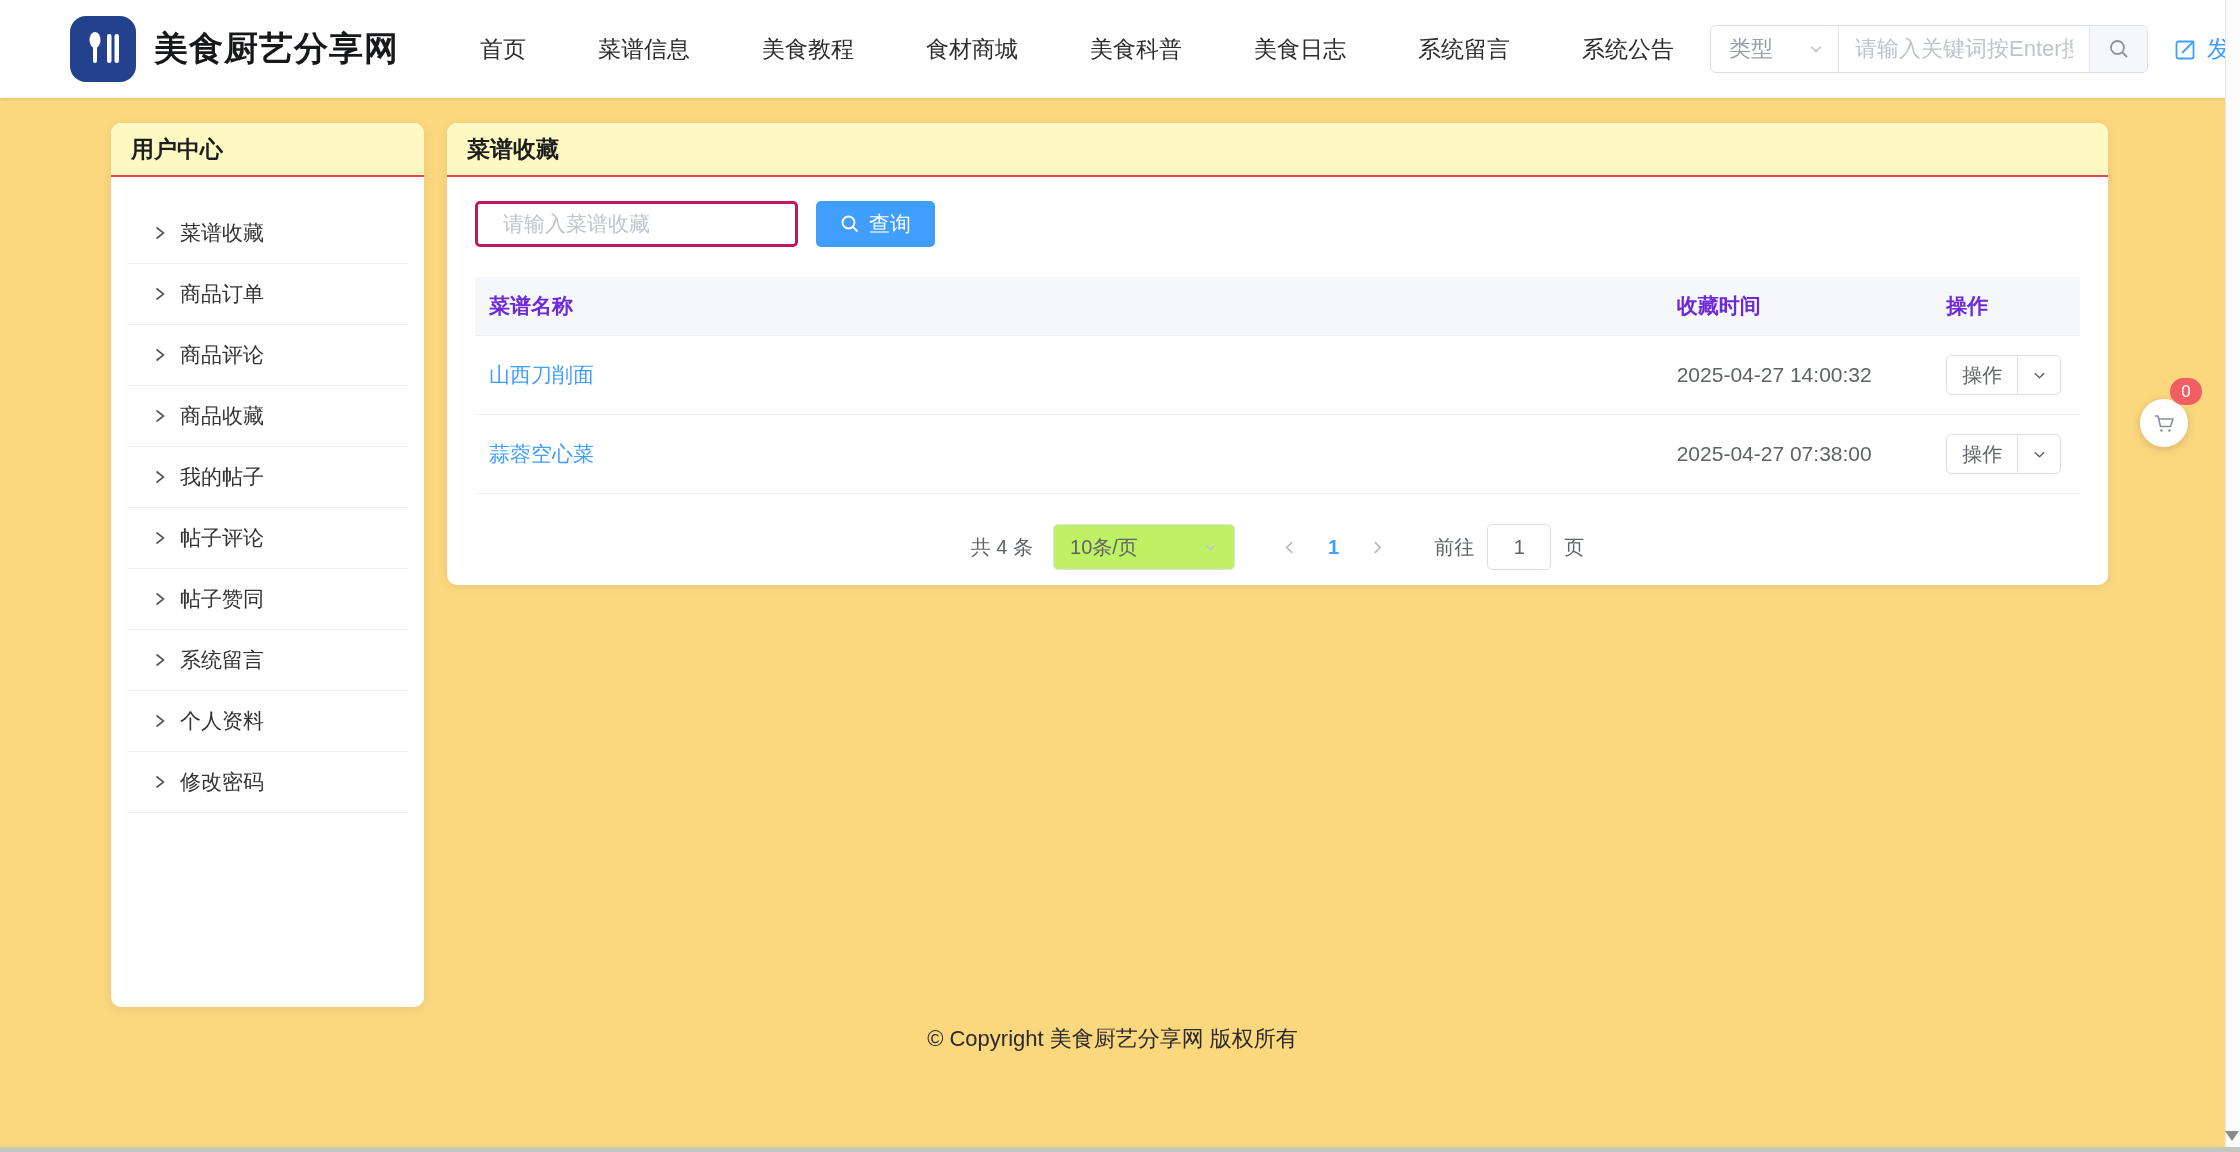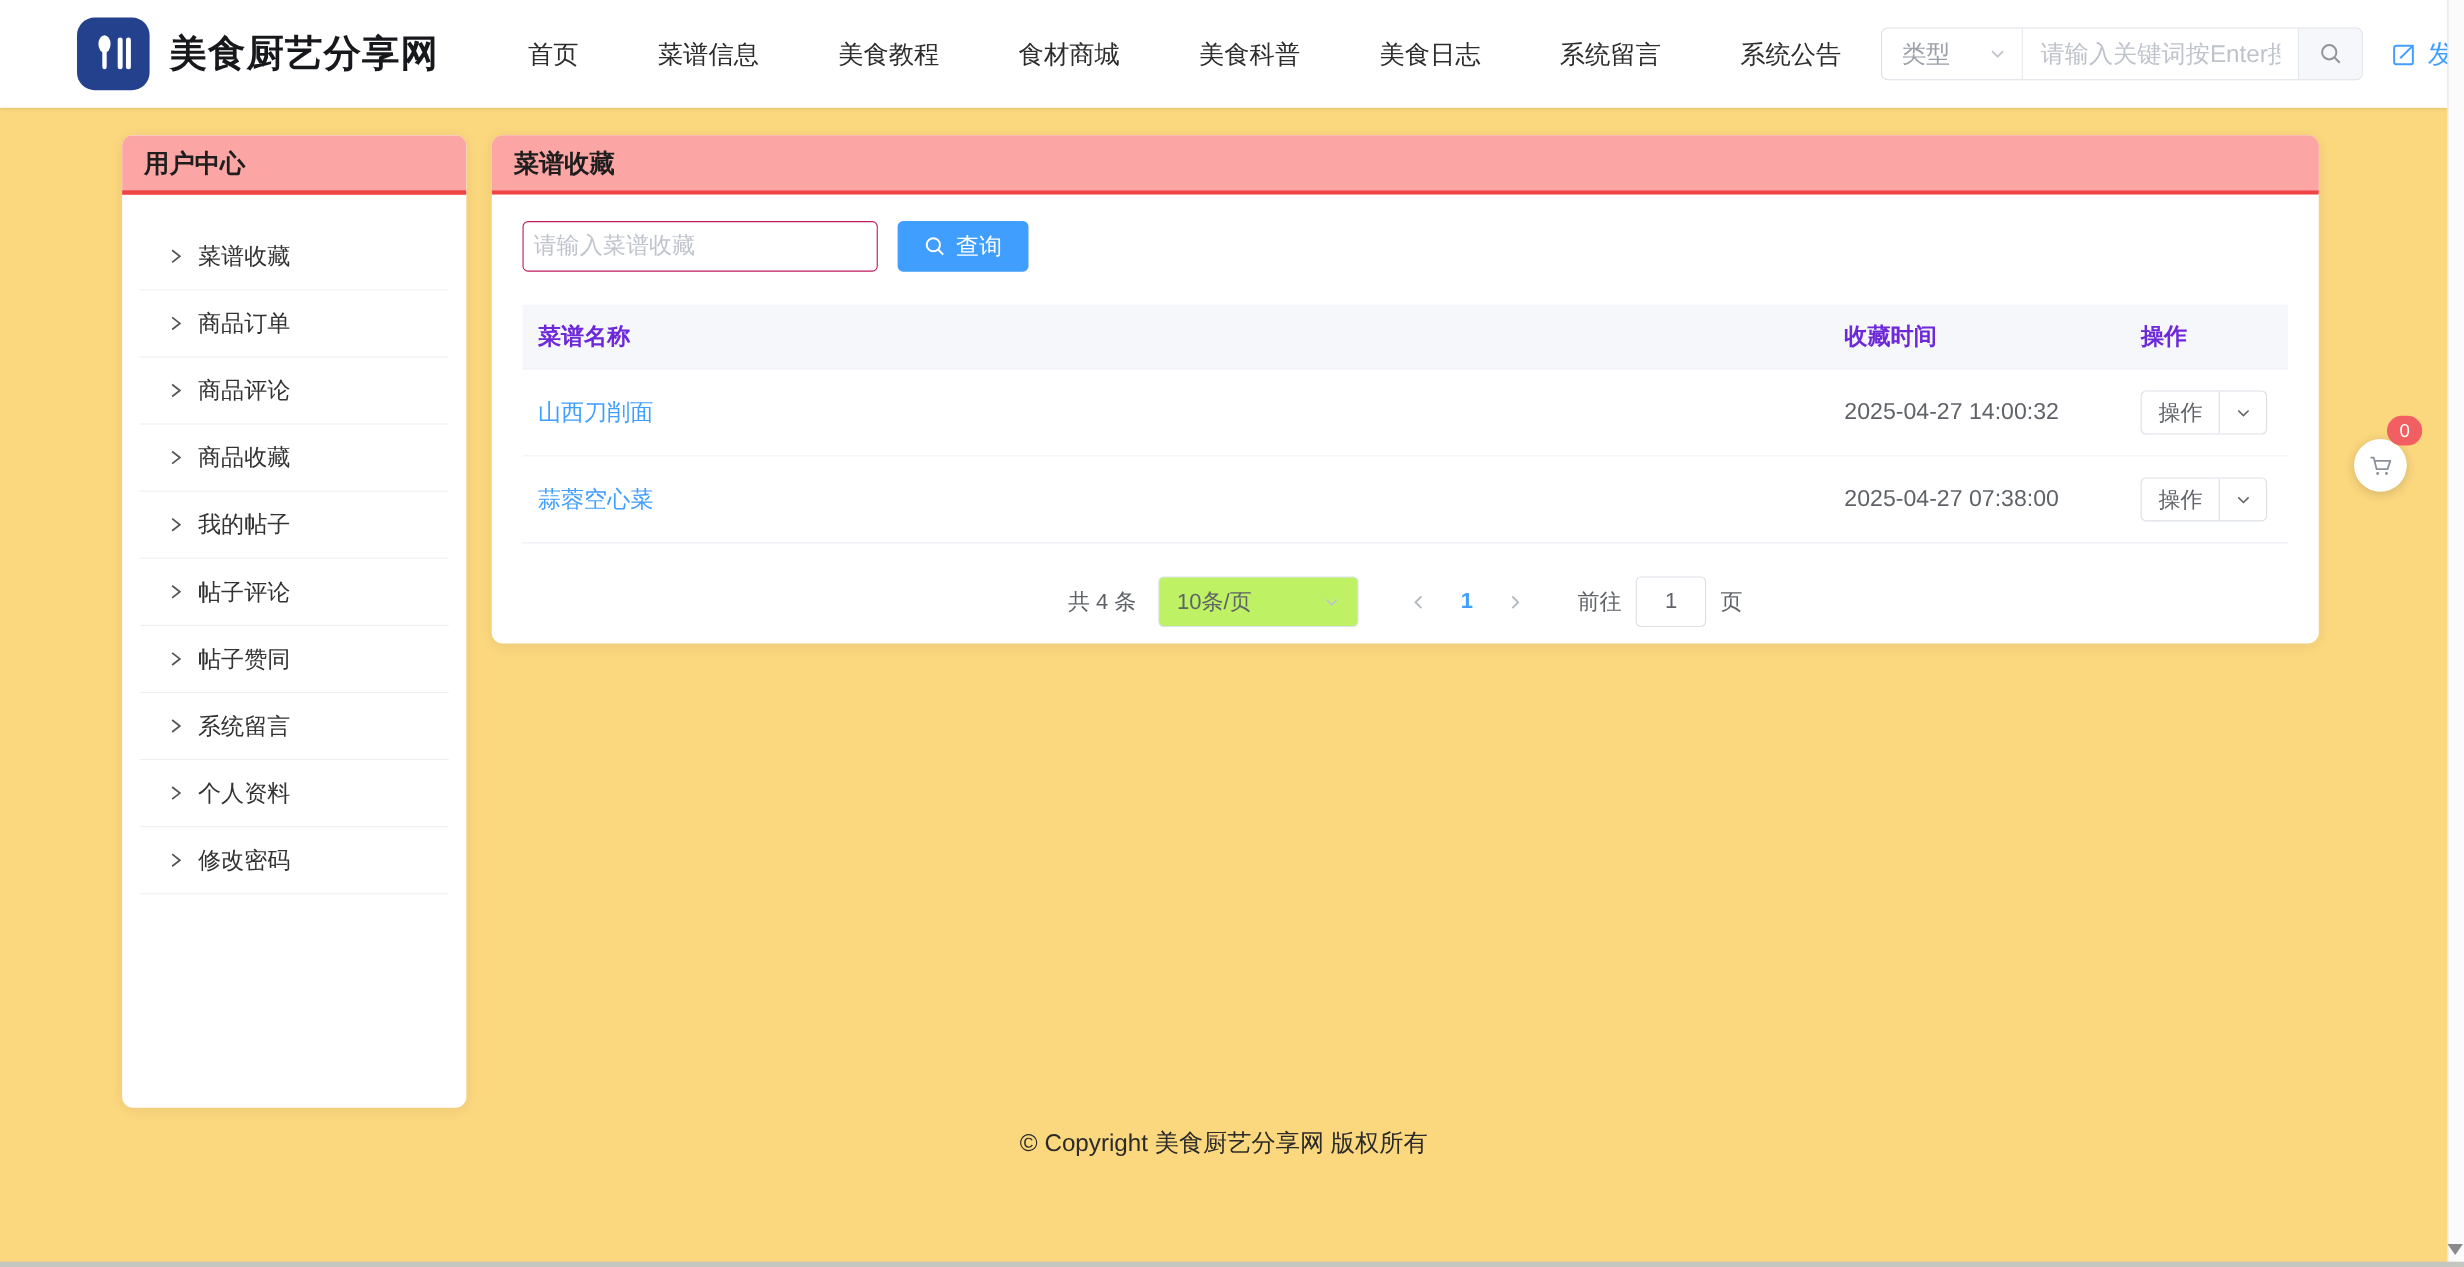--- a/index.html
+++ b/index.html
@@ -23,34 +23,34 @@
     padding:0 14px 0 18px; border-right:1px solid #E4E7ED; color:#9BA0A8; font-size:22px; cursor:pointer; }
   .kw-input { width:250px; border:none; outline:none; padding:0 16px; font-size:22px; color:#333; }
   .kw-input::placeholder { color:#BFC3CB; }
   .search-btn { width:58px; background:#F5F7FA; border-left:1px solid #E4E7ED;
     display:flex; align-items:center; justify-content:center; cursor:pointer; }
   .post-link { display:flex; align-items:center; gap:9px; color:#409EFF; font-size:24px; cursor:pointer; white-space:nowrap; }
 
   
   .sidebar { position:absolute; left:111px; top:123px; width:313px; height:884px; background:#fff;
     border-radius:10px; box-shadow:0 2px 12px rgba(0,0,0,.07); overflow:hidden; }
-  .panel-header { height:54px; background:#fca5a5; border-bottom:4px solid #ef4444;
+  .panel-header { height:54px; background:#fef9c3; border-bottom:2px solid #ef4444;
     display:flex; align-items:center; padding-left:20px; font-size:23px; font-weight:bold; color:#1e1e1e; }
   .sidebar-menu { padding-top:26px; }
   .menu-item { height:61px; display:flex; align-items:center; margin:0 16px; padding-left:26px;
     gap:13px; border-bottom:1px solid #EFEFEF; font-size:21px; color:#333; cursor:pointer; }
 
   
   .main-card { position:absolute; left:447px; top:123px; width:1661px; height:462px; background:#fff;
     border-radius:10px; box-shadow:0 2px 12px rgba(0,0,0,.07); }
   .main-card .panel-header { border-radius:10px 10px 0 0; }
   .main-body { padding:24px 28px 0; }
   .search-row { display:flex; align-items:center; }
-  .recipe-input { width:323px; height:46px; border:1px solid #be185d; border-radius:5px;
-    padding:0 9px; font-size:21px; color:#333; outline:none; }
+  .recipe-input { width:323px; height:46px; border:3px solid #be185d; border-radius:5px;
+    padding:0 25px; font-size:21px; color:#333; outline:none; }
   .recipe-input::placeholder { color:#C0C4CC; }
   .query-btn { margin-left:18px; height:46px; padding:0 24px; background:#409EFF; border:none;
     border-radius:5px; color:#fff; font-size:21px; display:flex; align-items:center; gap:9px; cursor:pointer; }
 
   .table { margin-top:30px; width:100%; font-size:21px; }
   .t-row { display:flex; align-items:center; border-bottom:1px solid #EBEEF5; background:#fff; }
   .t-head { background:#F5F7FA; color:#6d28d9; font-weight:bold; }
   .t-cell { padding:19px 14px; }
   .t-head .t-cell { padding:15px 14px; }
   .col-name { width:74%; }

